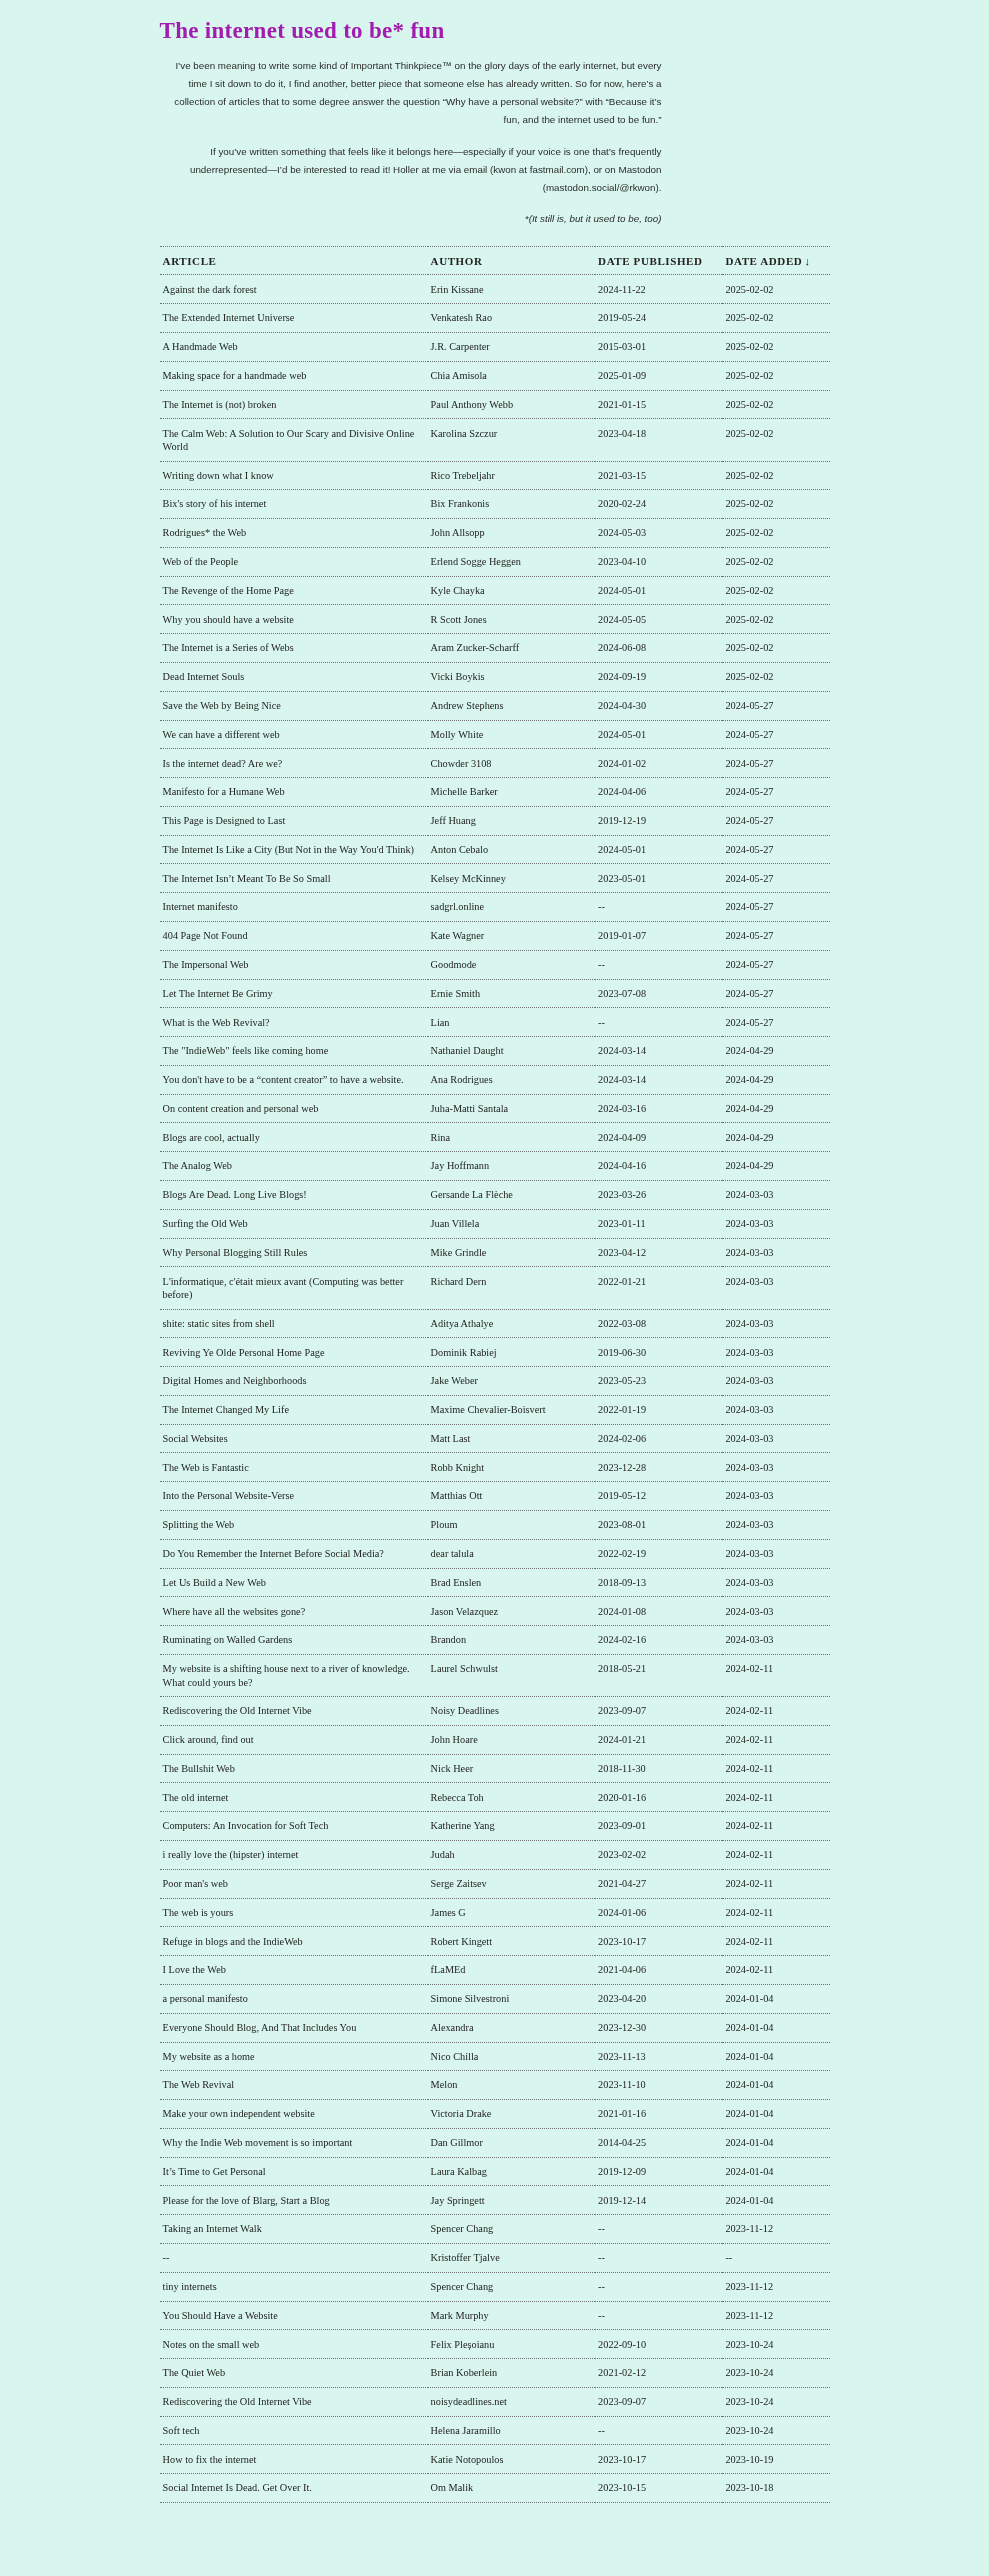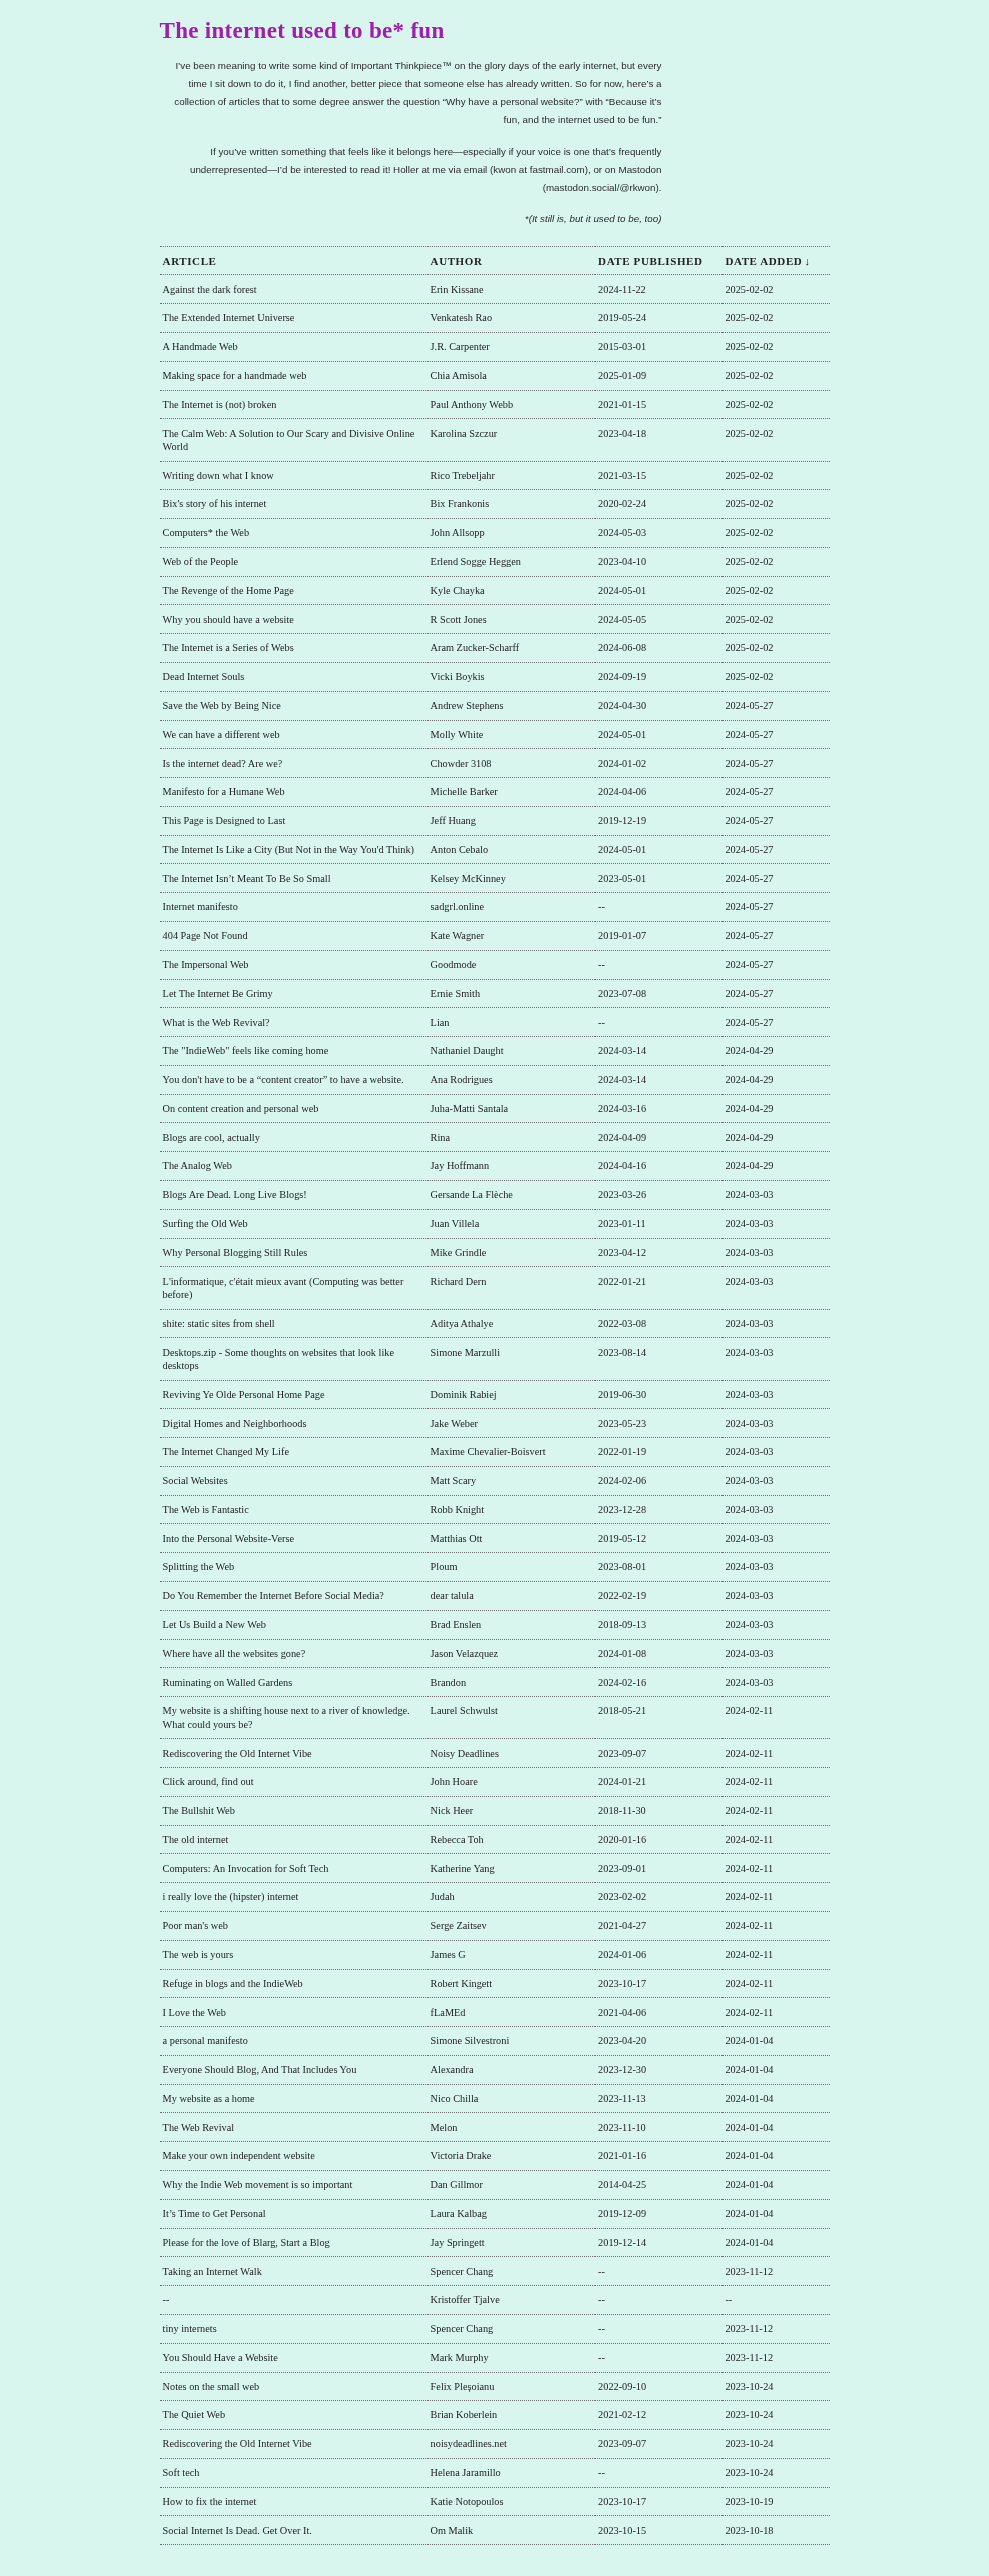--- a/index.html
+++ b/index.html
@@ -141,21 +141,21 @@
     <td>2021-03-15</td>
     <td>2025-02-02</td>
   </tr>
         <tr>
     <td class="article-cell">Bix's story of his internet</td>
     <td>Bix Frankonis</td>
     <td>2020-02-24</td>
     <td>2025-02-02</td>
   </tr>
         <tr>
-    <td class="article-cell">Computers* the Web</td>
+    <td class="article-cell">Rodrigues* the Web</td>
     <td>John Allsopp</td>
     <td>2024-05-03</td>
     <td>2025-02-02</td>
   </tr>
         <tr>
     <td class="article-cell">Web of the People</td>
     <td>Erlend Sogge Heggen</td>
     <td>2023-04-10</td>
     <td>2025-02-02</td>
   </tr>
@@ -309,46 +309,40 @@
     <td>2022-01-21</td>
     <td>2024-03-03</td>
   </tr>
         <tr>
     <td class="article-cell">shite: static sites from shell</td>
     <td>Aditya Athalye</td>
     <td>2022-03-08</td>
     <td>2024-03-03</td>
   </tr>
         <tr>
-    <td class="article-cell">Desktops.zip - Some thoughts on websites that look like desktops</td>
-    <td>Simone Marzulli</td>
-    <td>2023-08-14</td>
-    <td>2024-03-03</td>
-  </tr>
-        <tr>
     <td class="article-cell">Reviving Ye Olde Personal Home Page</td>
     <td>Dominik Rabiej</td>
     <td>2019-06-30</td>
     <td>2024-03-03</td>
   </tr>
         <tr>
     <td class="article-cell">Digital Homes and Neighborhoods</td>
     <td>Jake Weber</td>
     <td>2023-05-23</td>
     <td>2024-03-03</td>
   </tr>
         <tr>
     <td class="article-cell">The Internet Changed My Life</td>
     <td>Maxime Chevalier-Boisvert</td>
     <td>2022-01-19</td>
     <td>2024-03-03</td>
   </tr>
         <tr>
     <td class="article-cell">Social Websites</td>
-    <td>Matt Scary</td>
+    <td>Matt Last</td>
     <td>2024-02-06</td>
     <td>2024-03-03</td>
   </tr>
         <tr>
     <td class="article-cell">The Web is Fantastic</td>
     <td>Robb Knight</td>
     <td>2023-12-28</td>
     <td>2024-03-03</td>
   </tr>
         <tr>

